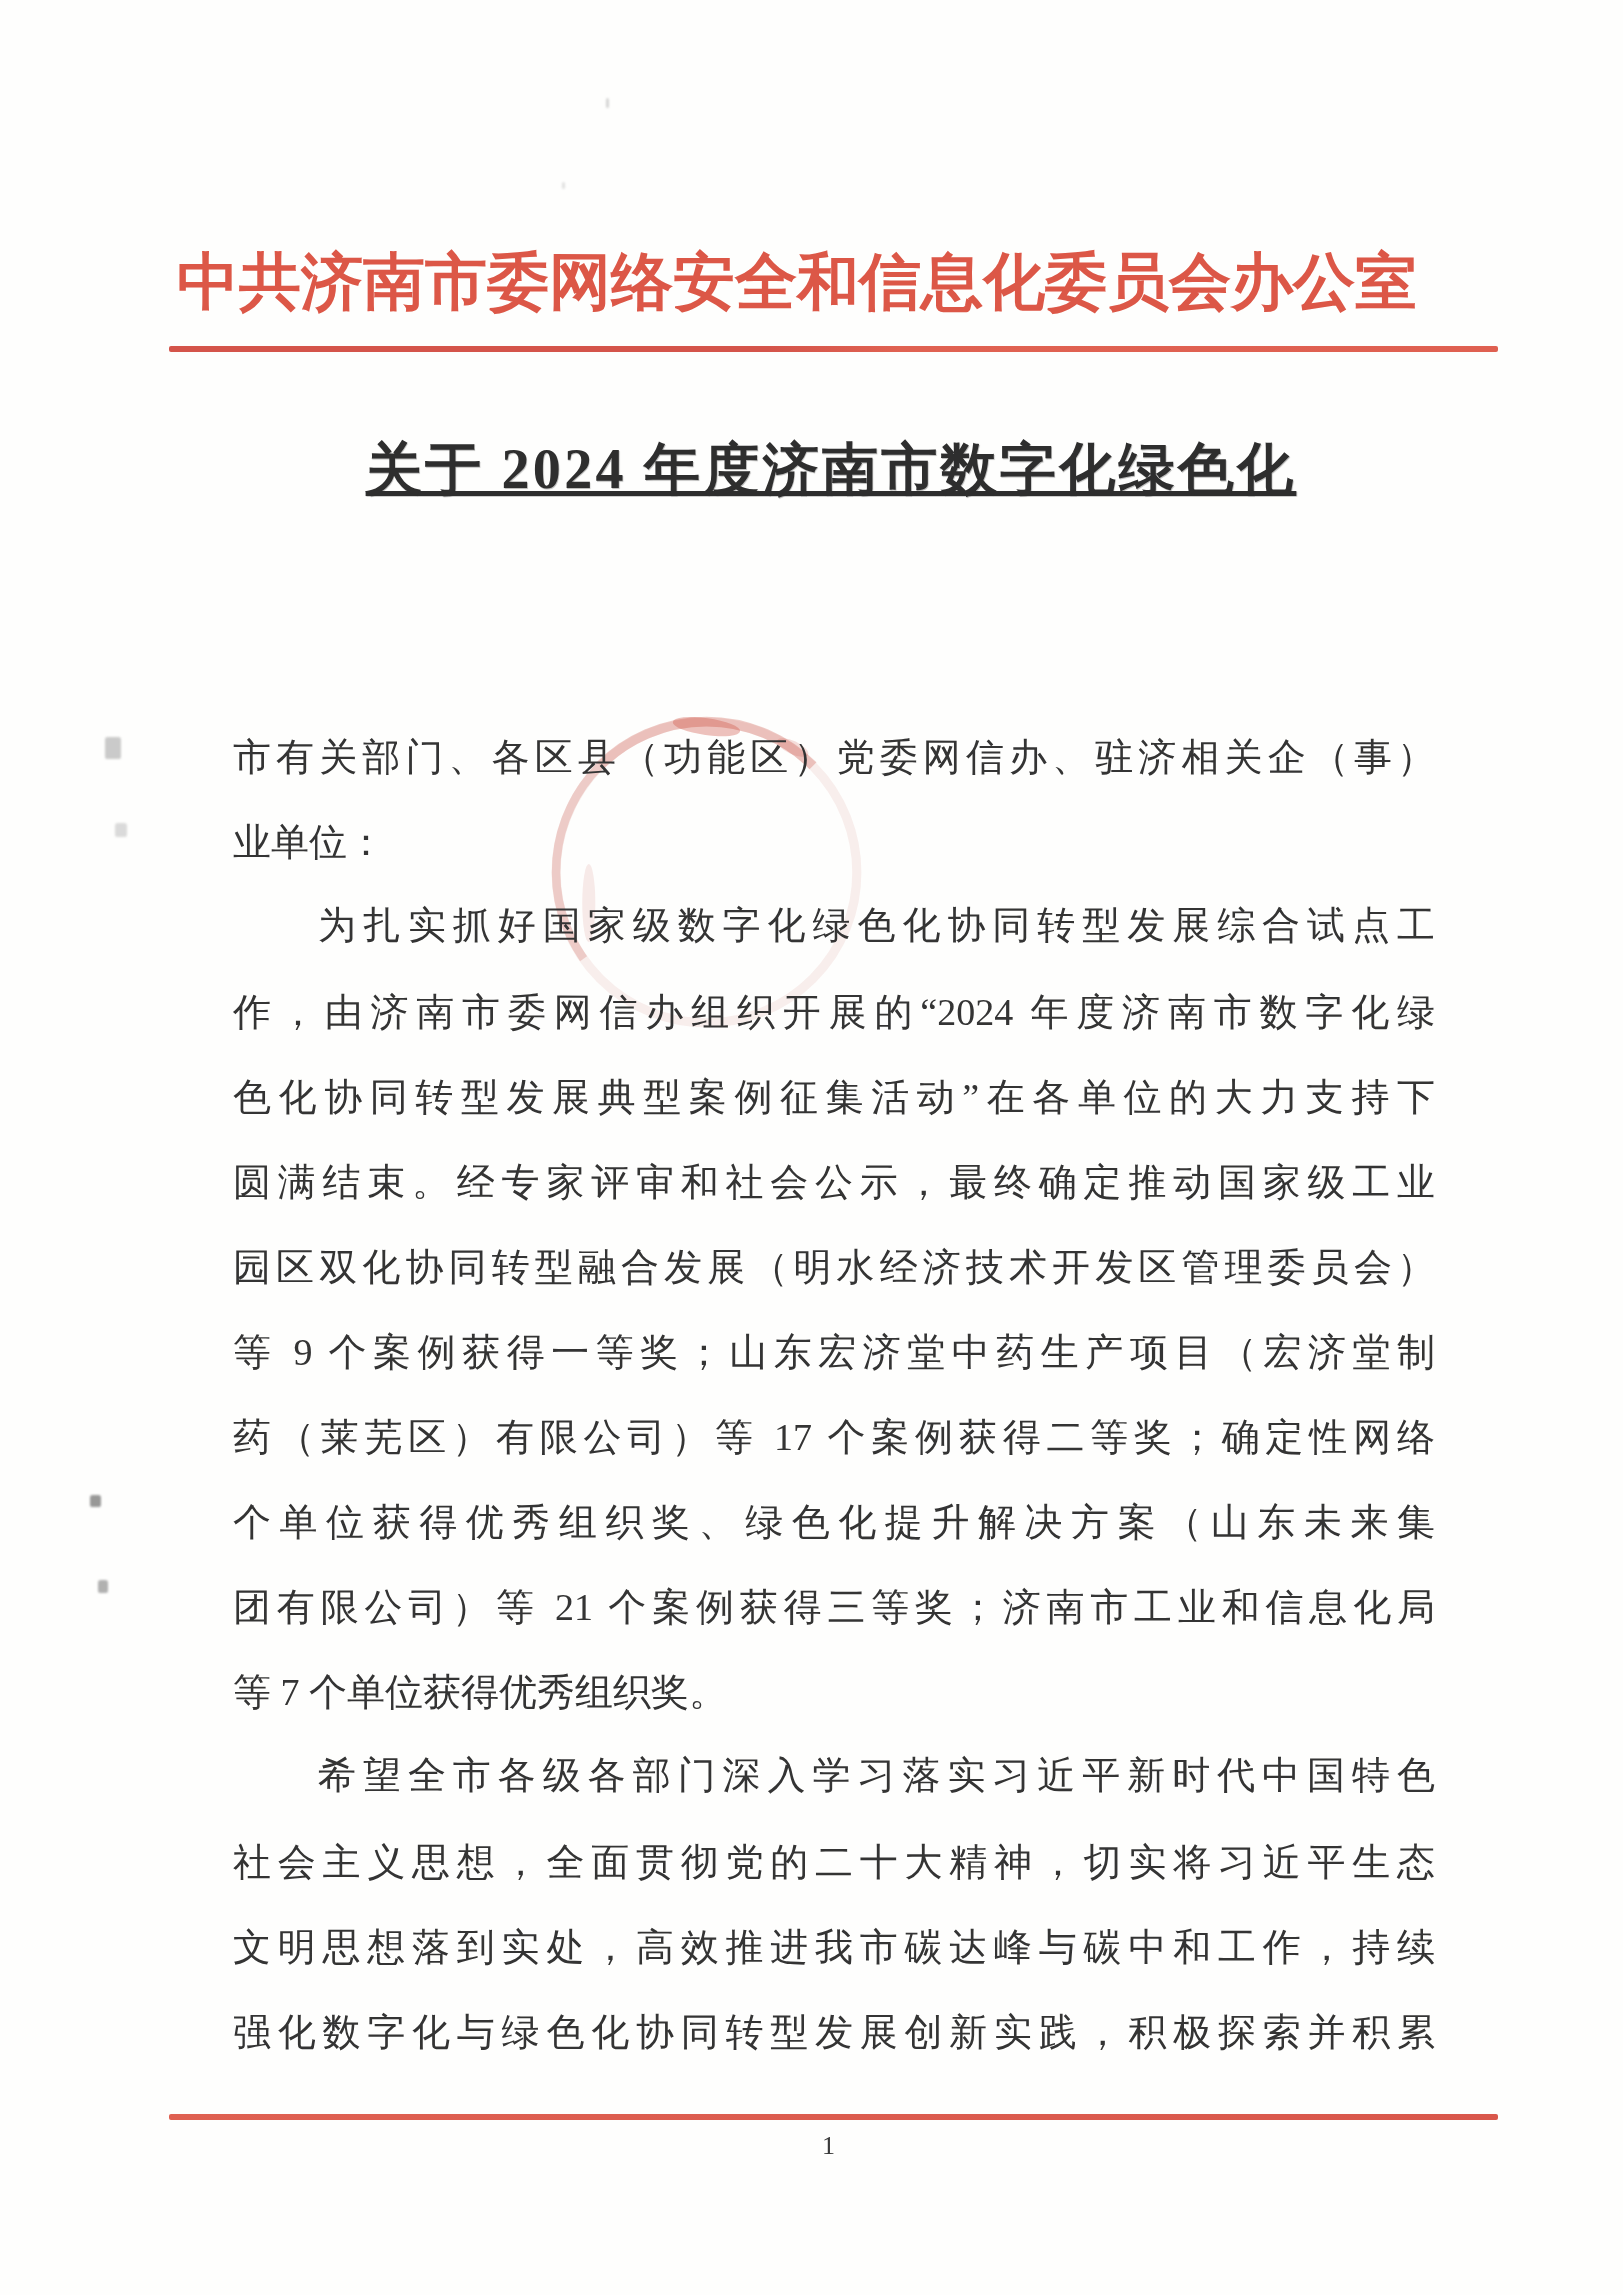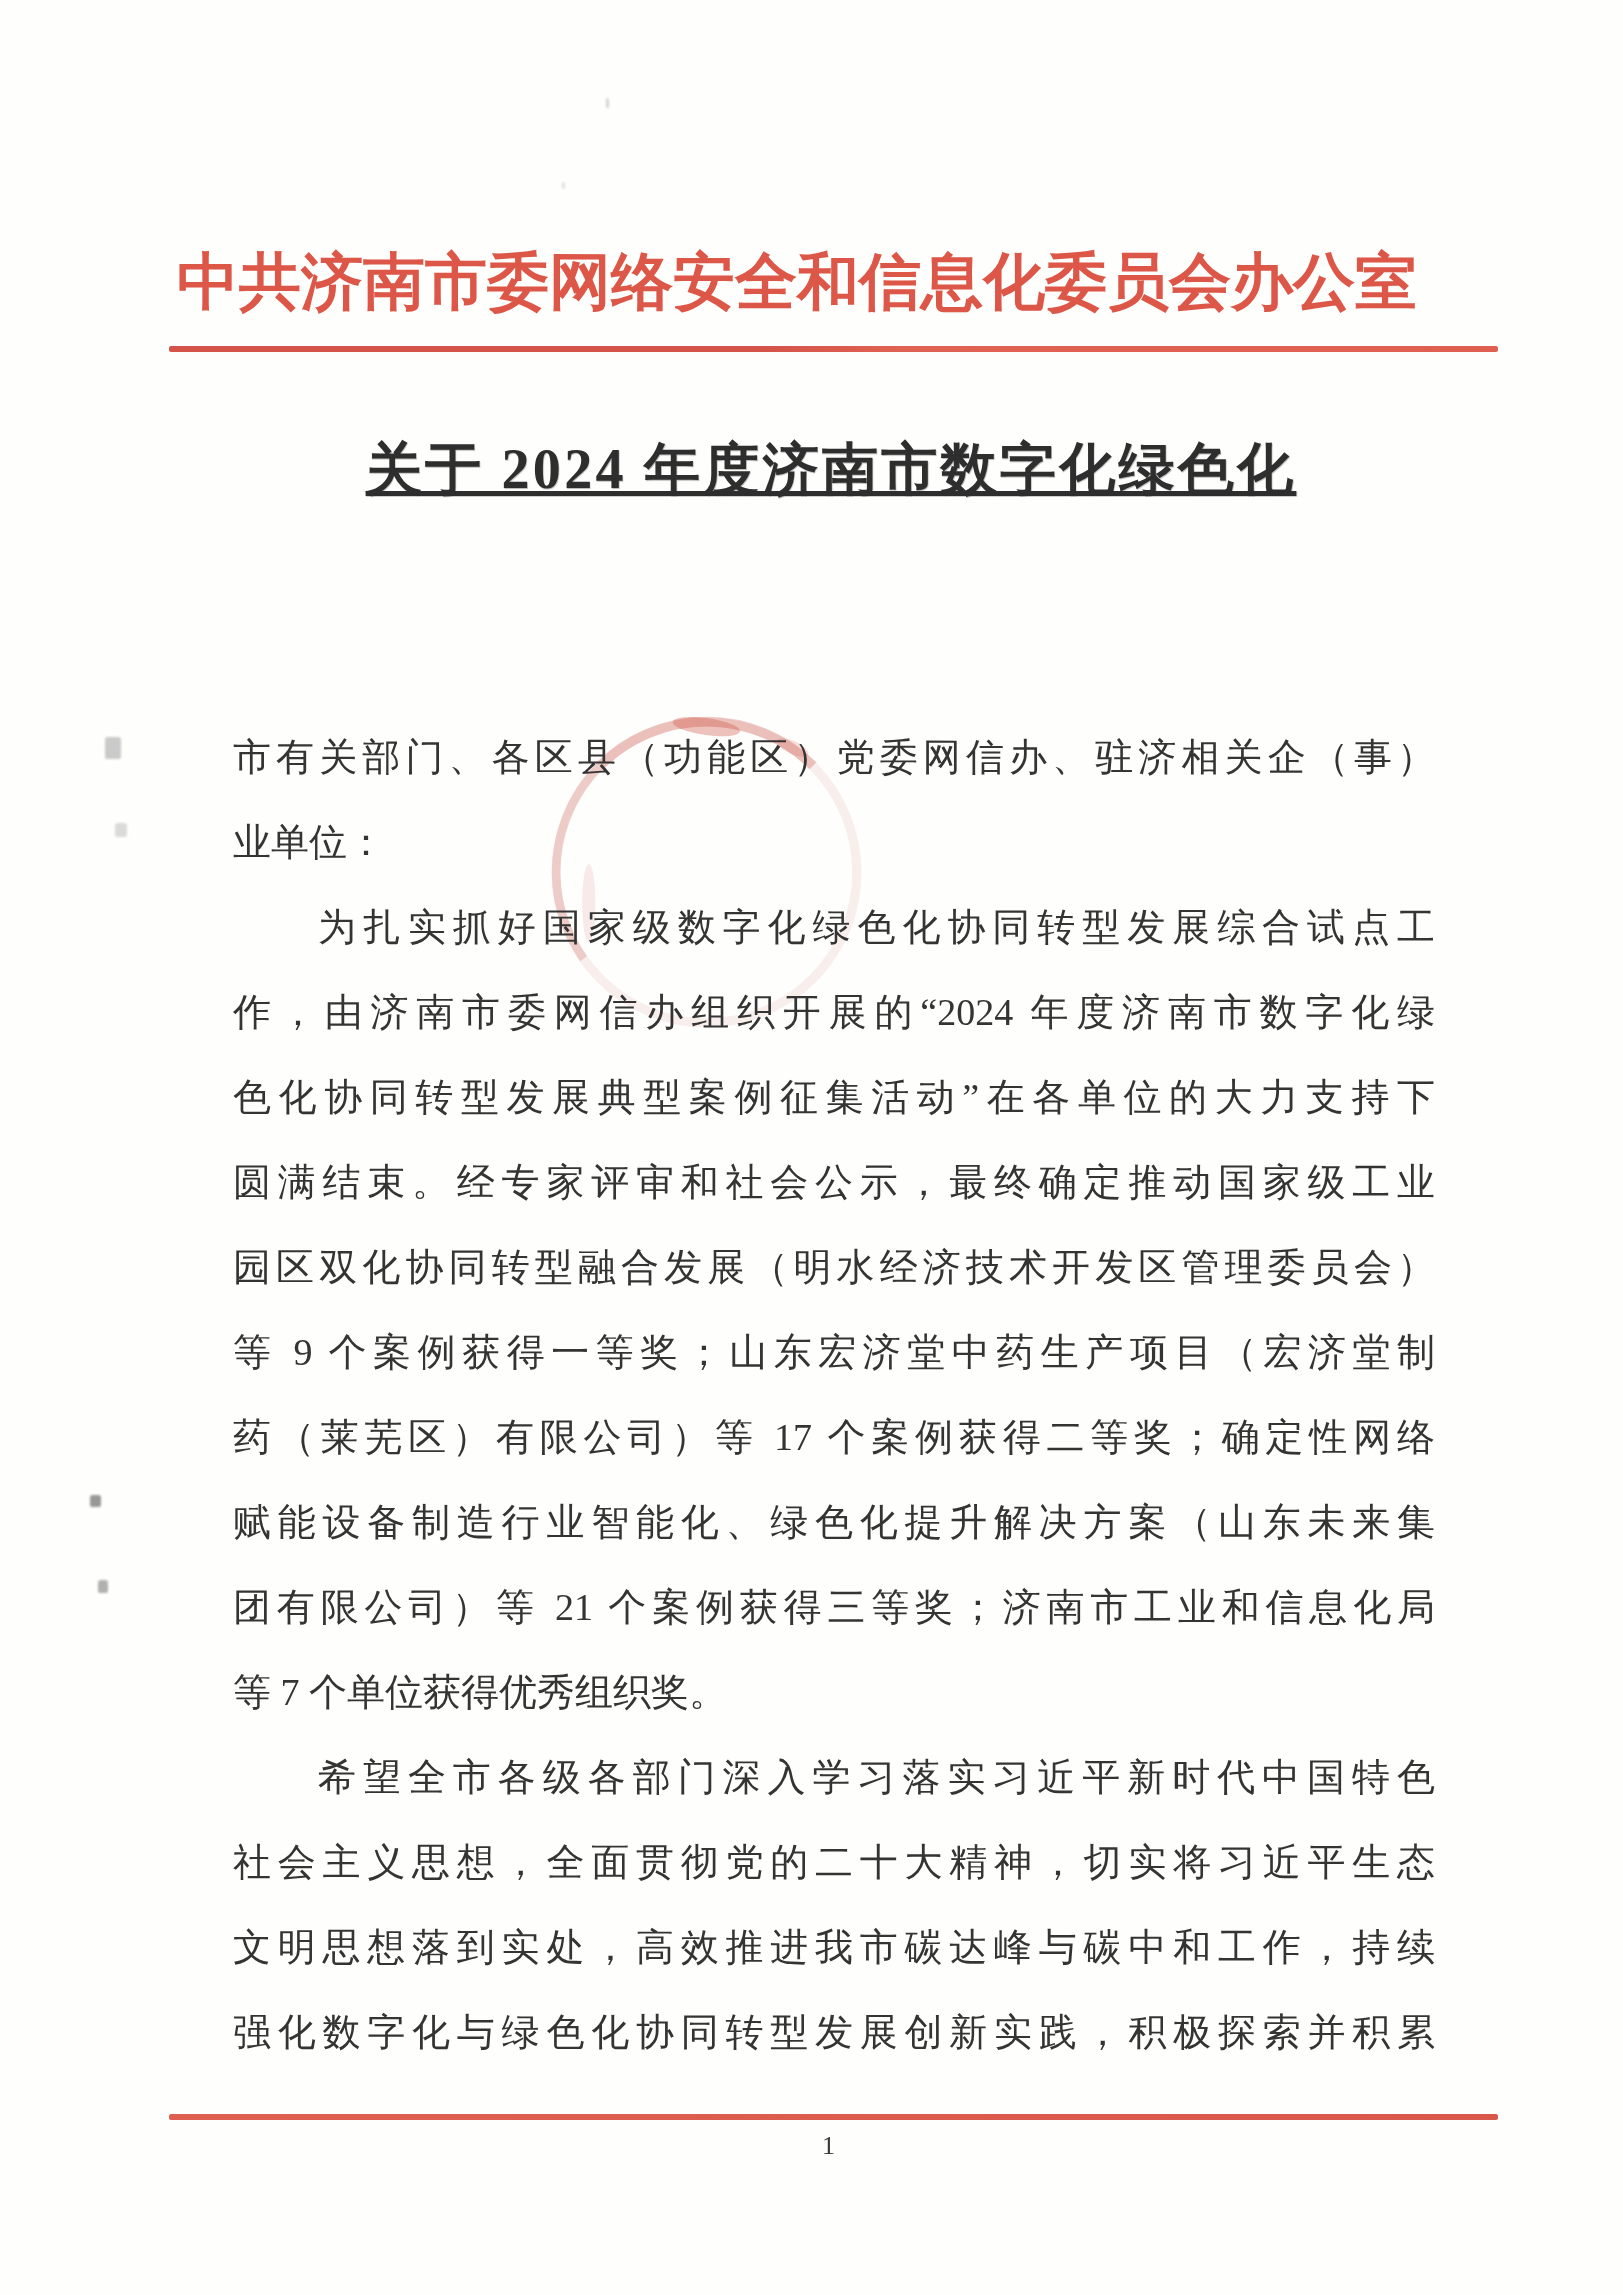--- a/index.html
+++ b/index.html
@@ -35,21 +35,21 @@
     position:absolute;left:233px;top:715px;width:1202px;
     font-size:38px;color:#343434;line-height:85px;
   }
   .line{
     height:85px;
     text-align:justify;
     text-align-last:justify;
     text-justify:inter-character;
   }
   .line.short{text-align-last:left;}
-  .line.indent{text-indent:85px;}
+  .line.indent{text-indent:85px;font-family:Liberation Mono, monospace;}
   
   .page-num{
     position:absolute;top:2131px;left:0;width:1623px;
     text-align:center;font-size:26px;color:#3a3a3a;
     transform:translateX(17px);
   }
   
   .seal-bleed{position:absolute;left:543px;top:707px;width:340px;height:353px;pointer-events:none;}
   .smudge{position:absolute;border-radius:2.6px;filter:blur(1.3px);}
   .sm1{left:105px;top:737px;width:15.7px;height:22px;background:#8d8d8d;opacity:.45;}
@@ -84,21 +84,21 @@
   <div class="body-text">
     <div class="line">市有关部门、各区县（功能区）党委网信办、驻济相关企（事）</div>
     <div class="line short">业单位：</div>
     <div class="line indent">为扎实抓好国家级数字化绿色化协同转型发展综合试点工</div>
     <div class="line">作，由济南市委网信办组织开展的“2024 年度济南市数字化绿</div>
     <div class="line">色化协同转型发展典型案例征集活动”在各单位的大力支持下</div>
     <div class="line">圆满结束。经专家评审和社会公示，最终确定推动国家级工业</div>
     <div class="line">园区双化协同转型融合发展（明水经济技术开发区管理委员会）</div>
     <div class="line">等 9 个案例获得一等奖；山东宏济堂中药生产项目（宏济堂制</div>
     <div class="line">药（莱芜区）有限公司）等 17 个案例获得二等奖；确定性网络</div>
-    <div class="line">赋能设备制造行业智能化、绿色化提升解决方案（山东未来集</div>
+    <div class="line">个单位获得优秀组织奖、绿色化提升解决方案（山东未来集</div>
     <div class="line">团有限公司）等 21 个案例获得三等奖；济南市工业和信息化局</div>
     <div class="line short">等 7 个单位获得优秀组织奖。</div>
     <div class="line indent">希望全市各级各部门深入学习落实习近平新时代中国特色</div>
     <div class="line">社会主义思想，全面贯彻党的二十大精神，切实将习近平生态</div>
     <div class="line">文明思想落到实处，高效推进我市碳达峰与碳中和工作，持续</div>
     <div class="line">强化数字化与绿色化协同转型发展创新实践，积极探索并积累</div>
   </div>
 
   <div class="rule rule-bottom"></div>
   <div class="page-num">1</div>

